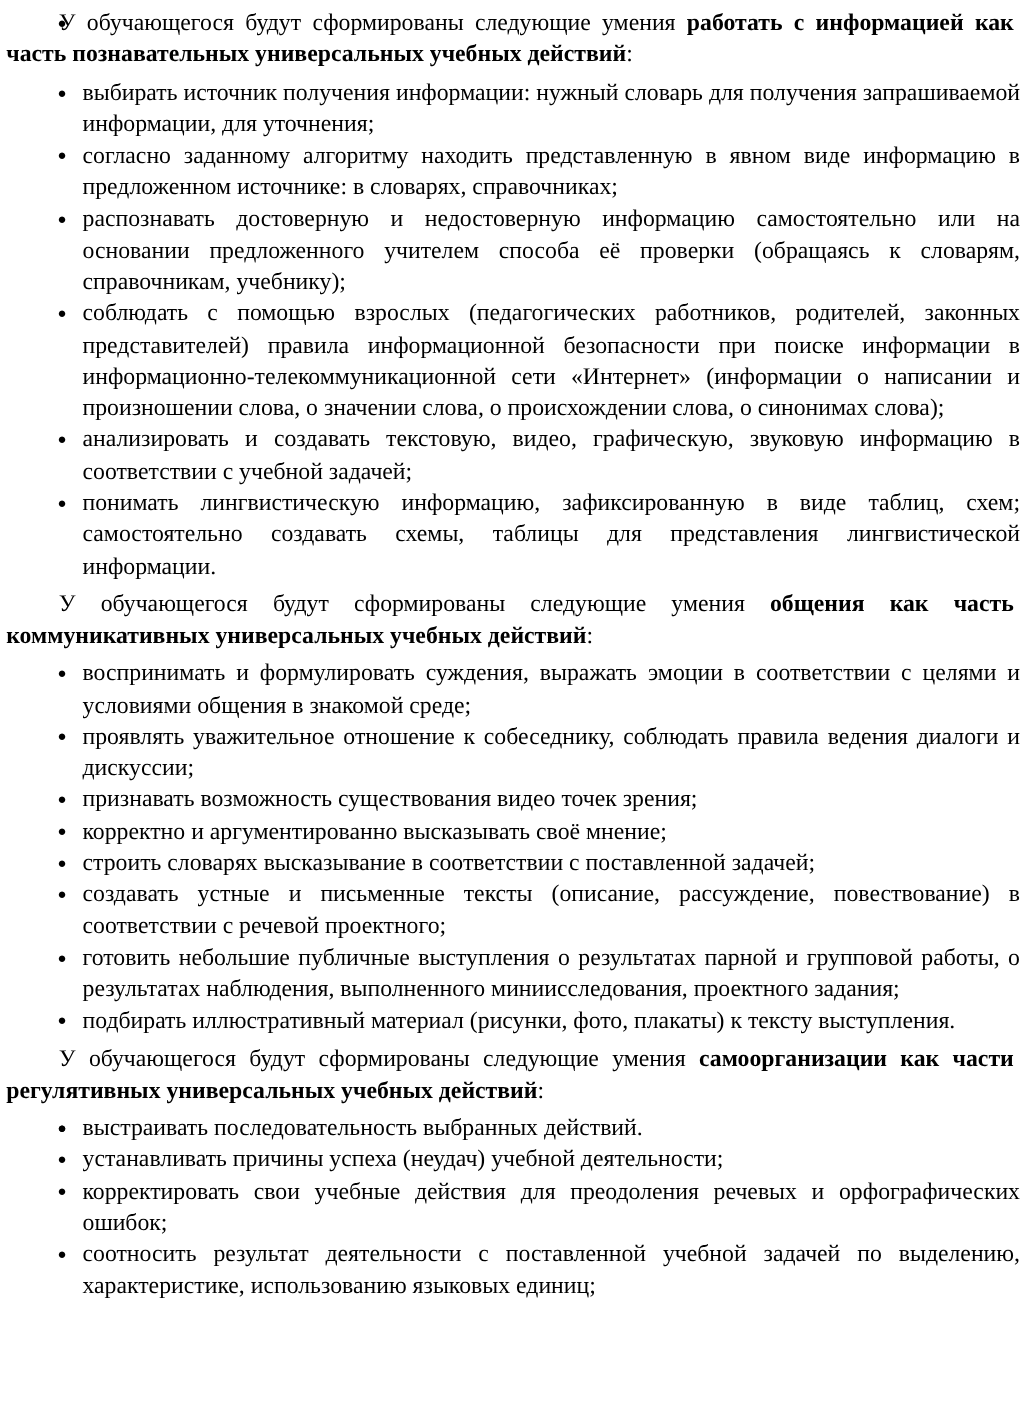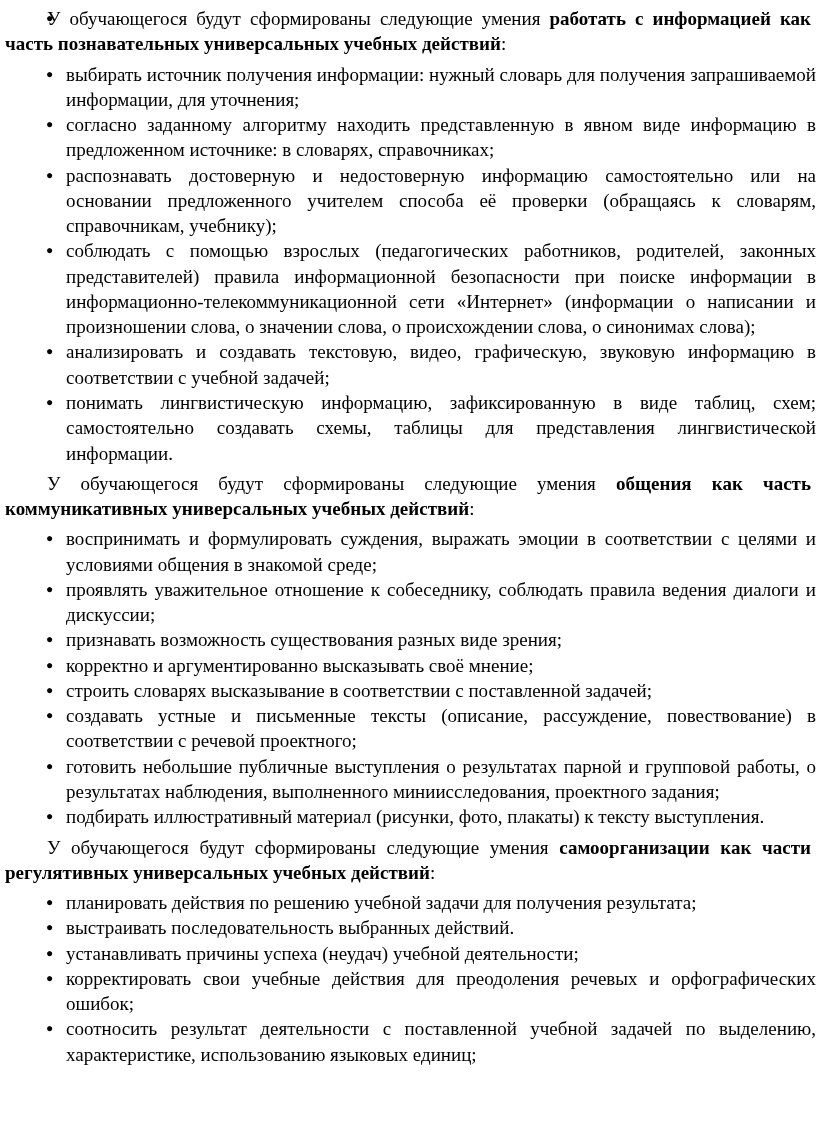--- a/index.html
+++ b/index.html
@@ -52,26 +52,26 @@
       <p class="para"><span class="run">У обучающегося будут сформированы следующие умения </span><span class="run-bold">работать с информацией как часть познавательных универсальных учебных действий</span><span class="run">:</span></p>
       <div class="li"><span class="bullet">●</span><span>выбирать источник получения информации: нужный словарь для получения запрашиваемой информации, для уточнения;</span></div>
       <div class="li"><span class="bullet">●</span><span>согласно заданному алгоритму находить представленную в явном виде информацию в предложенном источнике: в словарях, справочниках;</span></div>
       <div class="li"><span class="bullet">●</span><span>распознавать достоверную и недостоверную информацию самостоятельно или на основании предложенного учителем способа её проверки (обращаясь к словарям, справочникам, учебнику);</span></div>
       <div class="li"><span class="bullet">●</span><span>соблюдать с помощью взрослых (педагогических работников, родителей, законных представителей) правила информационной безопасности при поиске информации в информационно-телекоммуникационной сети «Интернет» (информации о написании и произношении слова, о значении слова, о происхождении слова, о синонимах слова);</span></div>
       <div class="li"><span class="bullet">●</span><span>анализировать и создавать текстовую, видео, графическую, звуковую информацию в соответствии с учебной задачей;</span></div>
       <div class="li"><span class="bullet">●</span><span>понимать лингвистическую информацию, зафиксированную в виде таблиц, схем; самостоятельно создавать схемы, таблицы для представления лингвистической информации.</span></div>
       <p class="para"><span class="run">У обучающегося будут сформированы следующие умения </span><span class="run-bold">общения как часть коммуникативных универсальных учебных действий</span><span class="run">:</span></p>
       <div class="li"><span class="bullet">●</span><span>воспринимать и формулировать суждения, выражать эмоции в соответствии с целями и условиями общения в знакомой среде;</span></div>
       <div class="li"><span class="bullet">●</span><span>проявлять уважительное отношение к собеседнику, соблюдать правила ведения диалоги и дискуссии;</span></div>
-      <div class="li"><span class="bullet">●</span><span>признавать возможность существования разных виде зрения;</span></div>
+      <div class="li"><span class="bullet">●</span><span>признавать возможность существования видео точек зрения;</span></div>
       <div class="li"><span class="bullet">●</span><span>корректно и аргументированно высказывать своё мнение;</span></div>
       <div class="li"><span class="bullet">●</span><span>строить словарях высказывание в соответствии с поставленной задачей;</span></div>
       <div class="li"><span class="bullet">●</span><span>создавать устные и письменные тексты (описание, рассуждение, повествование) в соответствии с речевой проектного;</span></div>
       <div class="li"><span class="bullet">●</span><span>готовить небольшие публичные выступления о результатах парной и групповой работы, о результатах наблюдения, выполненного миниисследования, проектного задания;</span></div>
       <div class="li"><span class="bullet">●</span><span>подбирать иллюстративный материал (рисунки, фото, плакаты) к тексту выступления.</span></div>
       <p class="para"><span class="run">У обучающегося будут сформированы следующие умения </span><span class="run-bold">самоорганизации как части регулятивных универсальных учебных действий</span><span class="run">:</span></p>
-      <div class="li"><span class="bullet">●</span><span>планировать действия по решению учебной задачи для получения результата;</span></div>
+      <div class="li"><span class="bullet">●</span></div>
       <div class="li"><span class="bullet">●</span><span>выстраивать последовательность выбранных действий.</span></div>
       <div class="li"><span class="bullet">●</span><span>устанавливать причины успеха (неудач) учебной деятельности;</span></div>
       <div class="li"><span class="bullet">●</span><span>корректировать свои учебные действия для преодоления речевых и орфографических ошибок;</span></div>
       <div class="li"><span class="bullet">●</span><span>соотносить результат деятельности с поставленной учебной задачей по выделению, характеристике, использованию языковых единиц;</span></div>
     </div>
 </div>
 
 </body></html>

